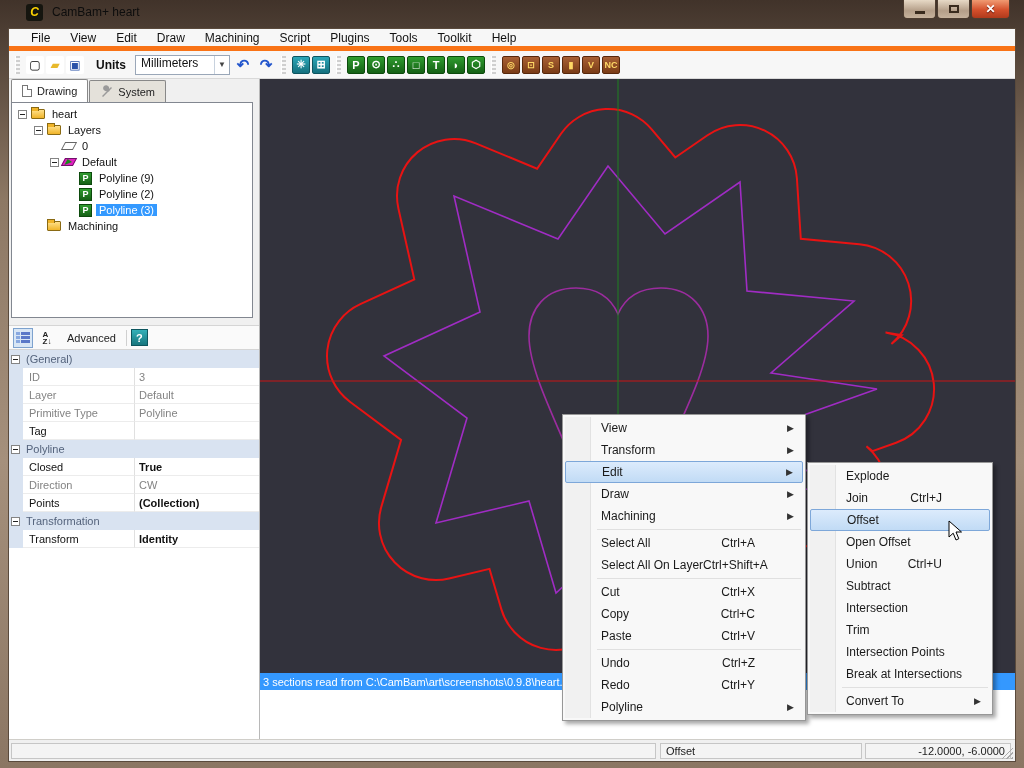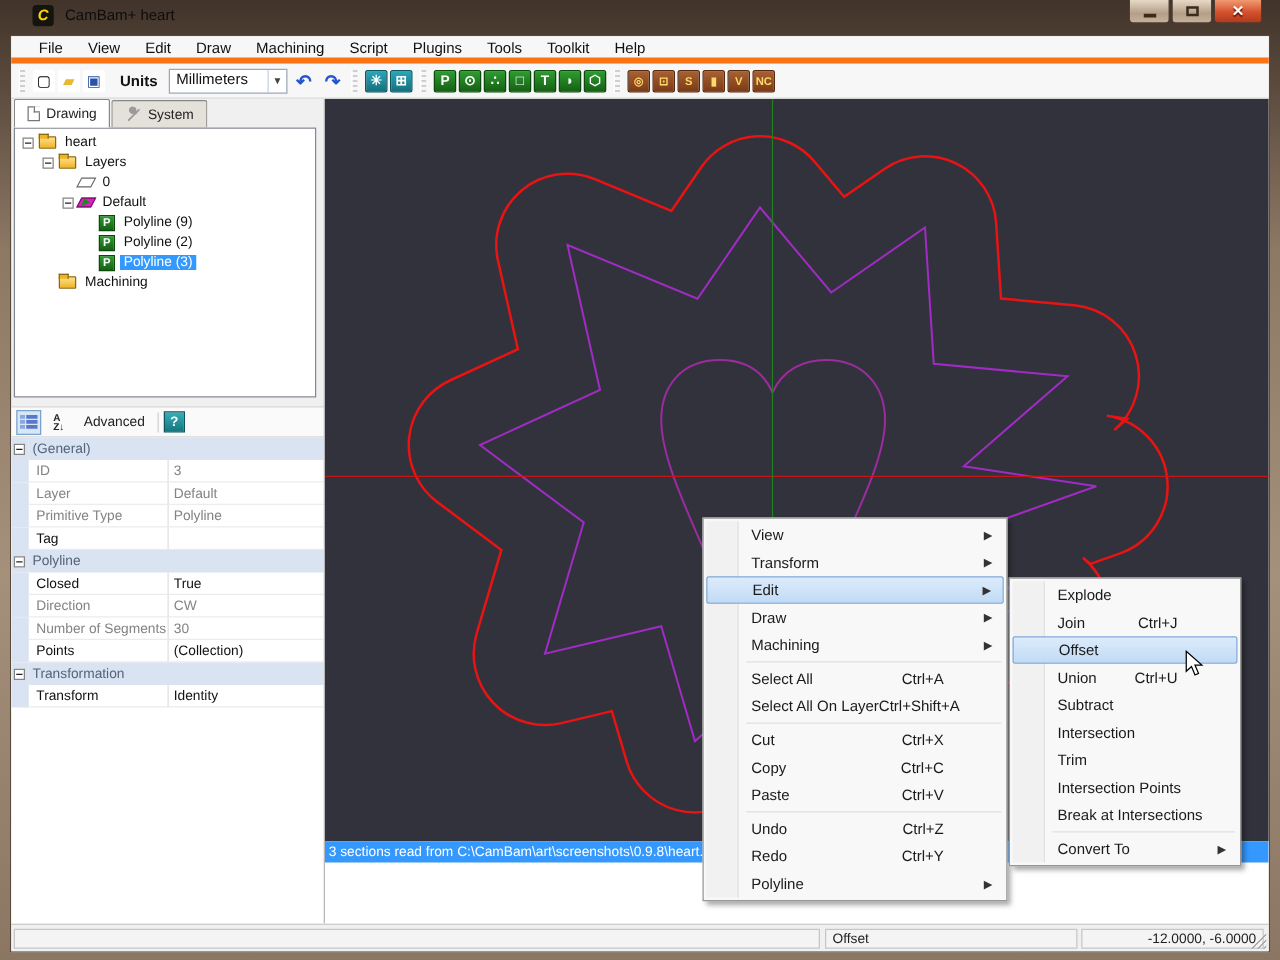--- a/index.html
+++ b/index.html
@@ -114,21 +114,21 @@
   .propgrid { flex:1; background:#fff; border-top:1px solid #d5d5d5; overflow:hidden; font-size:11px; }
   .pg-row { display:flex; height:18px; align-items:stretch; }
   .pg-indent { width:14px; background:#d9e3f1; flex:none; }
   .pg-cat { background:#d9e3f1; color:#54637c; display:flex; align-items:center; flex:1; gap:4px; }
   .pg-cat .expander { margin-left:-12px; margin-right:2px; }
   .pg-name { width:112px; flex:none; border-right:1px solid #e0e0e0; border-bottom:1px solid #ececec;
     display:flex; align-items:center; padding-left:6px; color:#111; white-space:nowrap; overflow:hidden;}
   .pg-val { flex:1; border-bottom:1px solid #ececec; display:flex; align-items:center;
     padding-left:4px; color:#111; white-space:nowrap; overflow:hidden; }
   .pg-row.readonly .pg-name, .pg-row.readonly .pg-val { color:#838383; }
-  .pg-row .bold { font-weight:normal; }
+  .pg-row .bold { font-weight:bold; }
 
   
   .canvas-col { flex:1; display:flex; flex-direction:column; border-left:1px solid #b8b8b8; }
   .canvas { height:594px; background:#32323c; position:relative; }
   .canvas svg { display:block; }
   .log { flex:1; background:#fff; overflow:hidden; }
   .log-line { height:17px; background:#3498fe; color:#fff; font-size:11px;
     display:flex; align-items:center; padding-left:3px; white-space:nowrap; }
 
   
@@ -346,25 +346,20 @@
             <div class="pg-row">
               <div class="pg-indent"></div>
               <div class="pg-name">Closed</div>
               <div class="pg-val bold">True</div>
             </div>
             <div class="pg-row readonly">
               <div class="pg-indent"></div>
               <div class="pg-name">Direction</div>
               <div class="pg-val">CW</div>
             </div>
-            <div class="pg-row readonly">
-              <div class="pg-indent"></div>
-              <div class="pg-name">Number of Segments</div>
-              <div class="pg-val">30</div>
-            </div>
             <div class="pg-row">
               <div class="pg-indent"></div>
               <div class="pg-name">Points</div>
               <div class="pg-val bold">(Collection)</div>
             </div>
             <div class="pg-row">
               <div class="pg-indent"></div>
               <div class="pg-cat">
                 <span class="expander"></span>
                 <span>Transformation</span>
@@ -466,20 +461,23 @@
         <span class="lab">Explode</span>
       </div>
       <div class="mi">
         <span class="lab">Join</span>
         <span class="sc">Ctrl+J</span>
       </div>
       <div class="mi sel">
         <span class="lab">Offset</span>
       </div>
       <div class="mi">
+        <span class="lab">Open Offset</span>
+      </div>
+      <div class="mi">
         <span class="lab">Union</span>
         <span class="sc">Ctrl+U</span>
       </div>
       <div class="mi">
         <span class="lab">Subtract</span>
       </div>
       <div class="mi">
         <span class="lab">Intersection</span>
       </div>
       <div class="mi">

